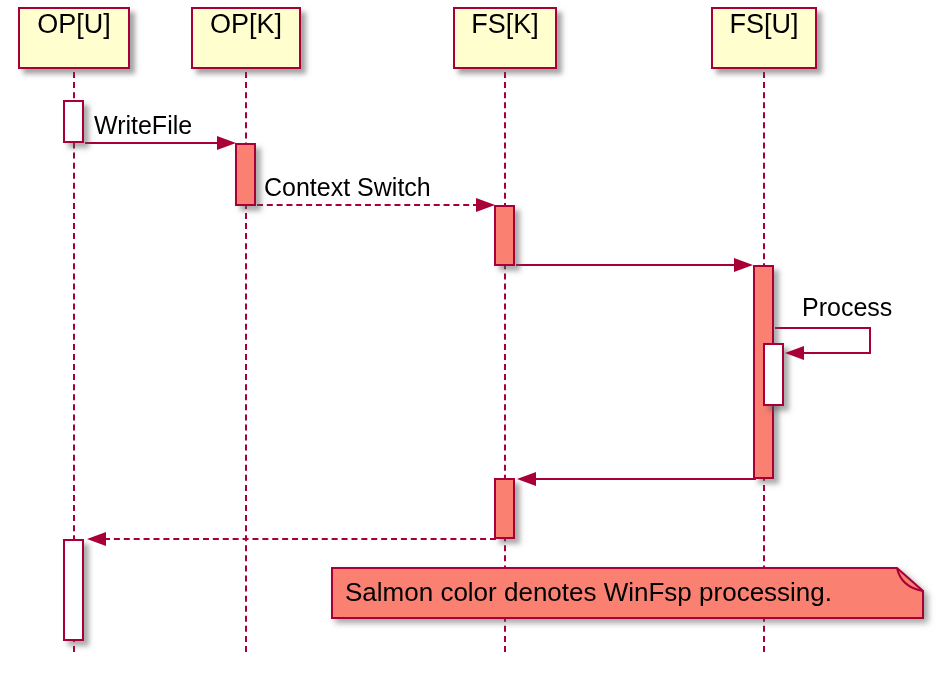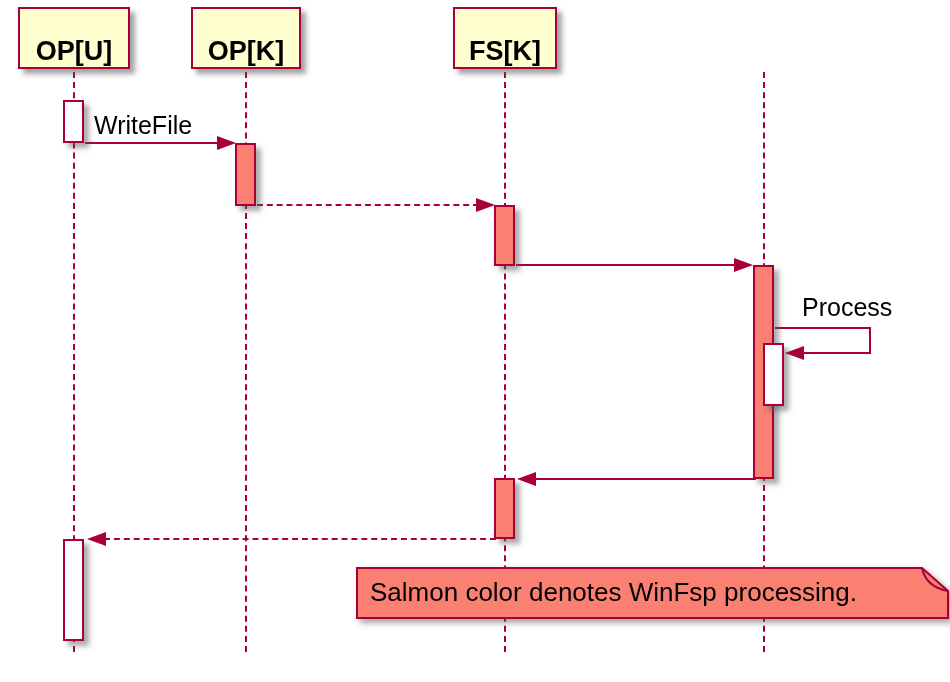--- a/index.html
+++ b/index.html
@@ -3,22 +3,22 @@
 <meta charset="utf-8">
 <style>
   :root{
     --border:#A80036; --salmon:#FA8072; --participant-fill:#FEFECE; --text:#000000;
   }
   html,body{margin:0;padding:0;background:#fff;}
   .stage{position:relative;width:950px;height:682px;background:#ffffff;
          font-family:"Liberation Sans",sans-serif;overflow:hidden;}
 
   .pbox{position:absolute;top:7px;height:58px;background:var(--participant-fill);
-        border:2px solid var(--border);display:flex;align-items:flex-end;justify-content:center;
-        font-size:27px;color:var(--text);box-shadow:5px 5px 5px rgba(90,90,90,.55);z-index:2;font-weight:bold;}
+        border:2px solid var(--border);display:flex;align-items:flex-start;justify-content:center;
+        font-size:27px;color:var(--text);box-shadow:5px 5px 5px rgba(90,90,90,.55);z-index:2;}
 
   .lifeline{position:absolute;top:72px;height:580px;width:0;
             border-left:2px dashed var(--border);z-index:0;}
 
   .bar{position:absolute;width:17px;border:2px solid var(--border);
        box-shadow:5px 5px 5px rgba(90,90,90,.5);z-index:3;}
   .bar.salmon{background:var(--salmon);}
   .bar.white{background:#ffffff;}
 
   .mline{position:absolute;height:0;border-top:2px solid var(--border);z-index:2;}
@@ -26,21 +26,21 @@
   .vline{position:absolute;width:0;border-left:2px solid var(--border);z-index:2;}
 
   .head{position:absolute;width:0;height:0;z-index:4;}
   .head.right{border-top:7px solid transparent;border-bottom:7px solid transparent;
               border-left:19px solid var(--border);}
   .head.left{border-top:7px solid transparent;border-bottom:7px solid transparent;
              border-right:19px solid var(--border);}
 
   .mlabel{position:absolute;font-size:25px;color:var(--text);white-space:nowrap;z-index:2;}
 
-  .note{position:absolute;left:356px;top:567px;width:594px;height:53px;z-index:5;}
+  .note{position:absolute;left:331px;top:567px;width:594px;height:53px;z-index:5;}
   .note svg{filter:drop-shadow(4px 4px 3px rgba(90,90,90,.55));display:block;}
   .note .ntext{position:absolute;left:14px;top:0;height:51px;display:flex;align-items:center;
                font-size:26px;color:var(--text);white-space:nowrap;}
 </style>
 </head>
 <body>
 
 <div class="stage">
 
   <div class="lifeline" style="left:73px"></div>
@@ -50,33 +50,37 @@
 
   <div class="pbox" style="left:18px;width:108px">
     <span>OP[U]</span>
   </div>
   <div class="pbox" style="left:191px;width:106px">
     <span>OP[K]</span>
   </div>
   <div class="pbox" style="left:453px;width:100px">
     <span>FS[K]</span>
   </div>
+  <div class="pbox" style="left:711px;width:102px">
+    <span>FS[U]</span>
+  </div>
 
   <div class="bar white" style="left:63px;top:100px;height:39px"></div>
   <div class="bar salmon" style="left:235px;top:143px;height:59px"></div>
   <div class="bar salmon" style="left:494px;top:205px;height:57px"></div>
   <div class="bar salmon" style="left:753px;top:265px;height:210px"></div>
   <div class="bar white" style="left:763px;top:343px;height:59px"></div>
   <div class="bar salmon" style="left:494px;top:478px;height:57px"></div>
   <div class="bar white" style="left:63px;top:539px;height:98px"></div>
 
   <div class="mlabel" style="left:94px;top:111px">WriteFile</div>
   <div class="mline" style="left:85px;top:142px;width:134px"></div>
   <div class="head right" style="left:217px;top:136px"></div>
 
+  <div class="mlabel" style="left:264px;top:173px">Context Switch</div>
   <div class="mline dashed" style="left:257px;top:204px;width:222px"></div>
   <div class="head right" style="left:476px;top:198px"></div>
 
   <div class="mline" style="left:516px;top:264px;width:220px"></div>
   <div class="head right" style="left:734px;top:258px"></div>
 
   <div class="mlabel" style="left:802px;top:293px">Process</div>
   <div class="mline" style="left:775px;top:327px;width:96px"></div>
   <div class="vline" style="left:869px;top:327px;height:27px"></div>
   <div class="mline" style="left:802px;top:352px;width:69px"></div>

